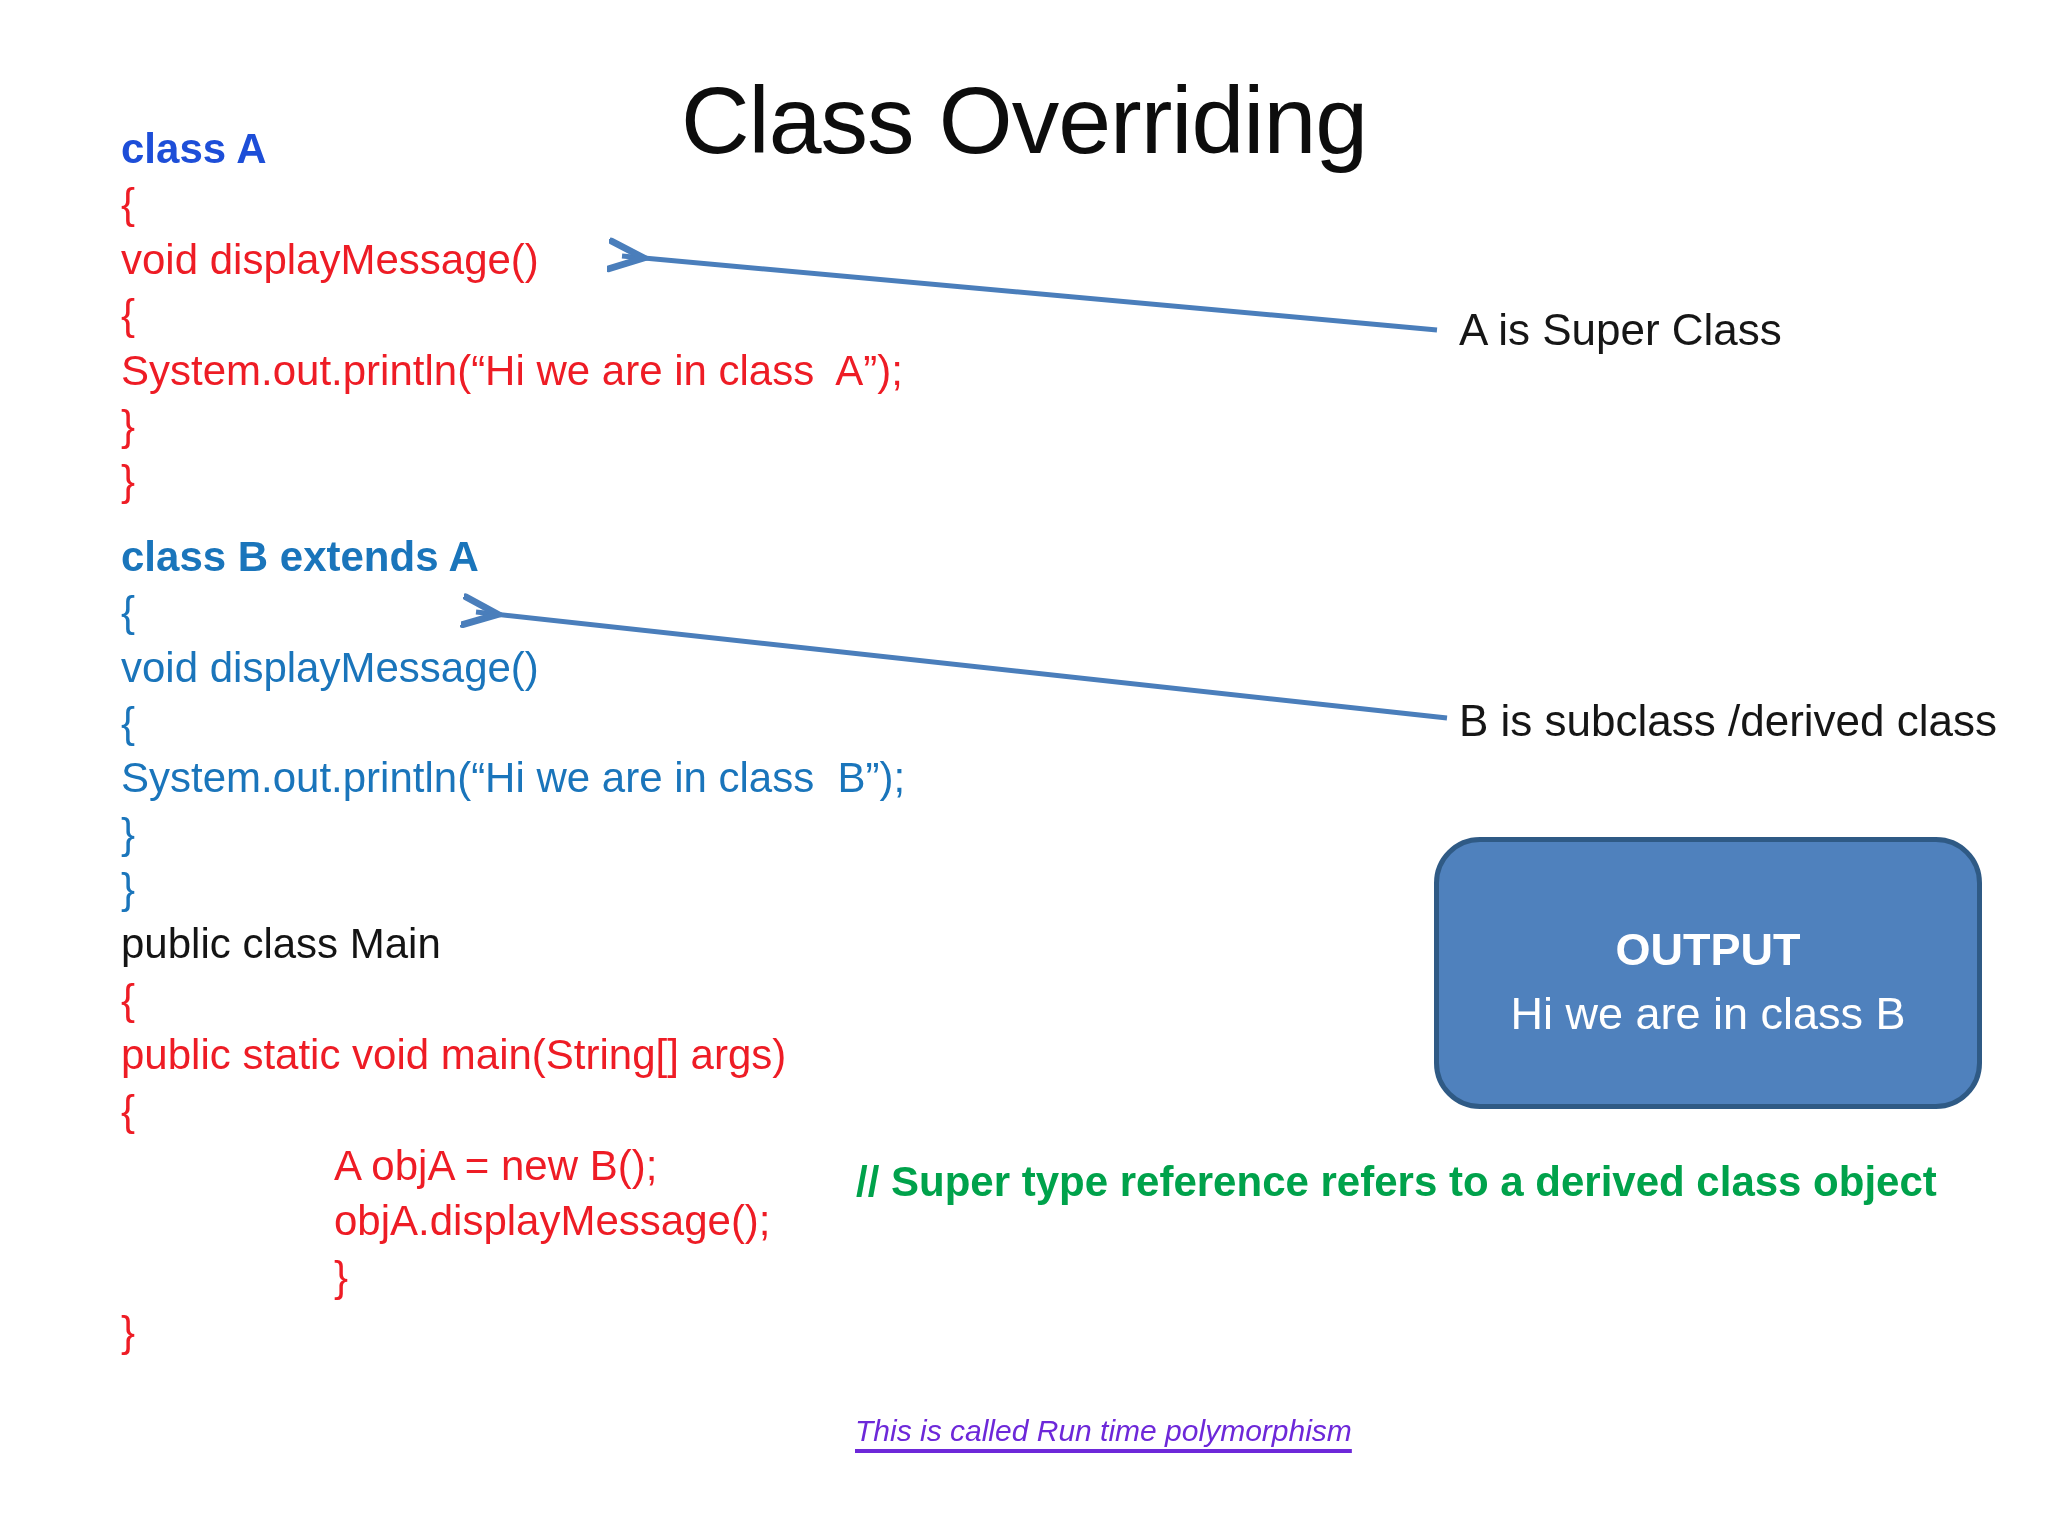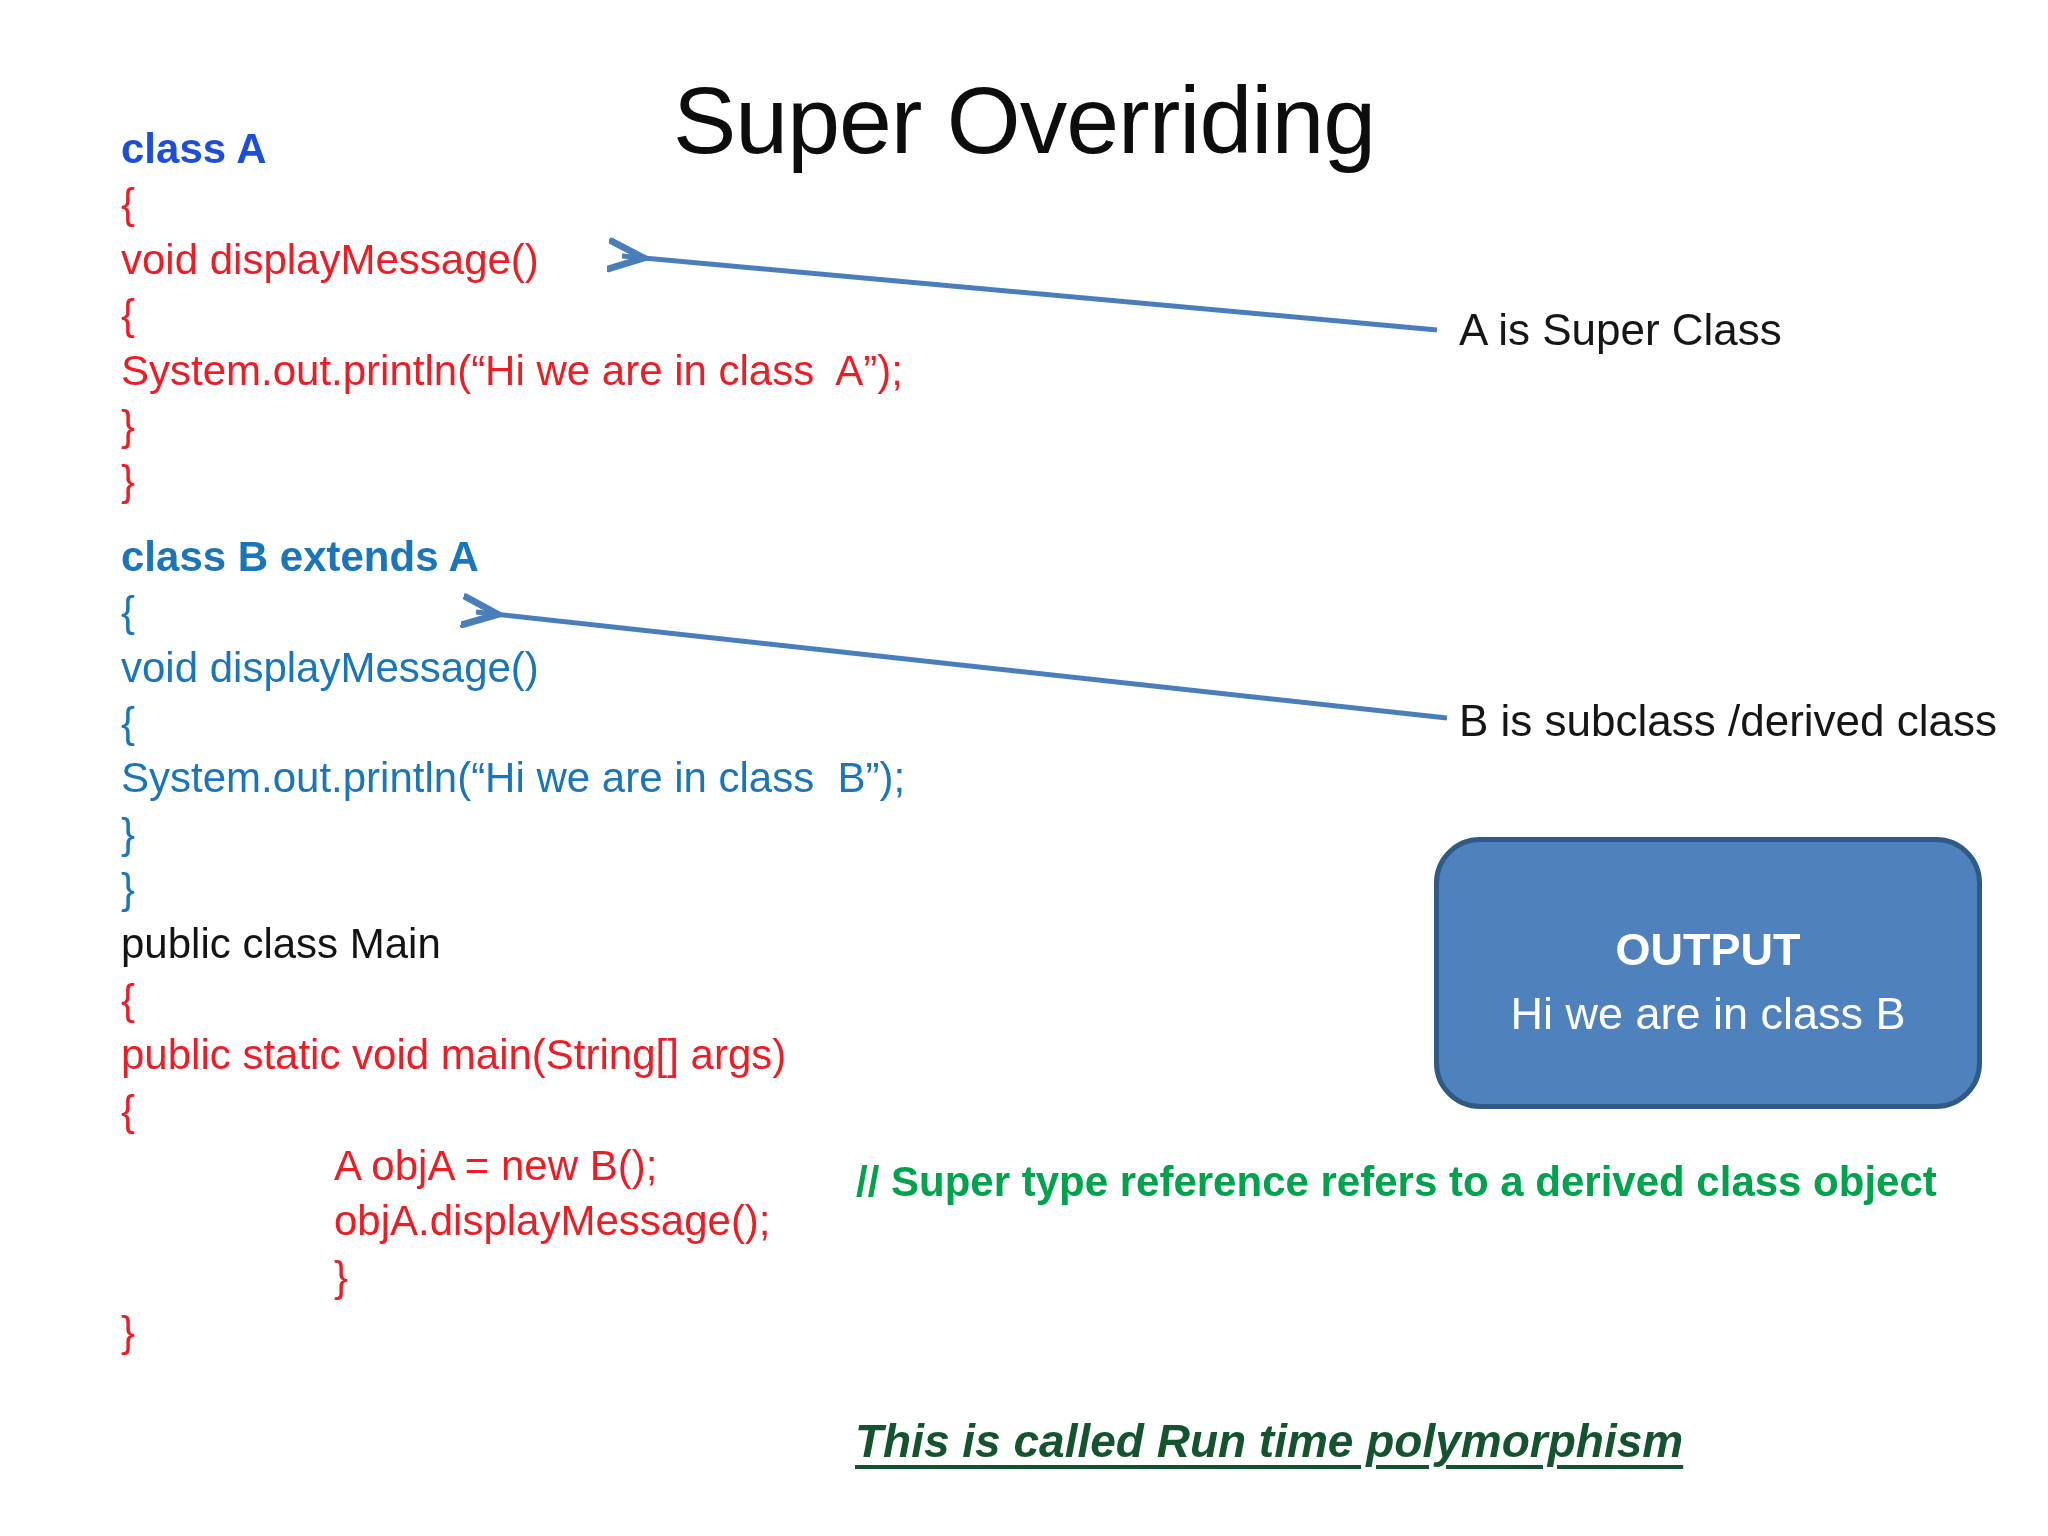--- a/index.html
+++ b/index.html
@@ -77,36 +77,36 @@
     align-items:center;
     justify-content:center;
     gap:12px;
     color:var(--box-text);
   }
   .output-title{font-size:45px;font-weight:700;margin-top:18px;}
   .output-message{font-size:45px;font-weight:400;}
   .footer{
     position:absolute;
     left:855px;top:1414px;
-    font-size:46px;
-    font-weight:700;
+    font-size:30px;
+    font-weight:400;
     font-style:italic;
-    color:#14532d;
+    color:#6d28d9;
     text-decoration:underline;
     text-decoration-thickness:4px;
     text-underline-offset:8px;
     white-space:pre;
   }
 </style>
 </head>
 <body>
 
 <div class="slide">
 
-  <h1 class="title">Super Overriding</h1>
+  <h1 class="title">Class Overriding</h1>
 
   <div class="code">
       <div class="code-line bold" style="color: #1d4ed8;"><span>class A</span></div>
       <div class="code-line" style="color: rgb(238, 28, 37);"><span>{</span></div>
       <div class="code-line" style="color: rgb(238, 28, 37);"><span>void displayMessage()</span></div>
       <div class="code-line" style="color: rgb(238, 28, 37);"><span>{</span></div>
       <div class="code-line" style="color: rgb(238, 28, 37);"><span>System.out.println(“Hi we are in class  A”);</span></div>
       <div class="code-line" style="color: rgb(238, 28, 37);"><span>}</span></div>
       <div class="code-line" style="color: rgb(238, 28, 37);"><span>}</span></div>
       <div class="code-line bold" style="color: rgb(26, 117, 187); margin-top: 20px;"><span>class B extends A</span></div>

